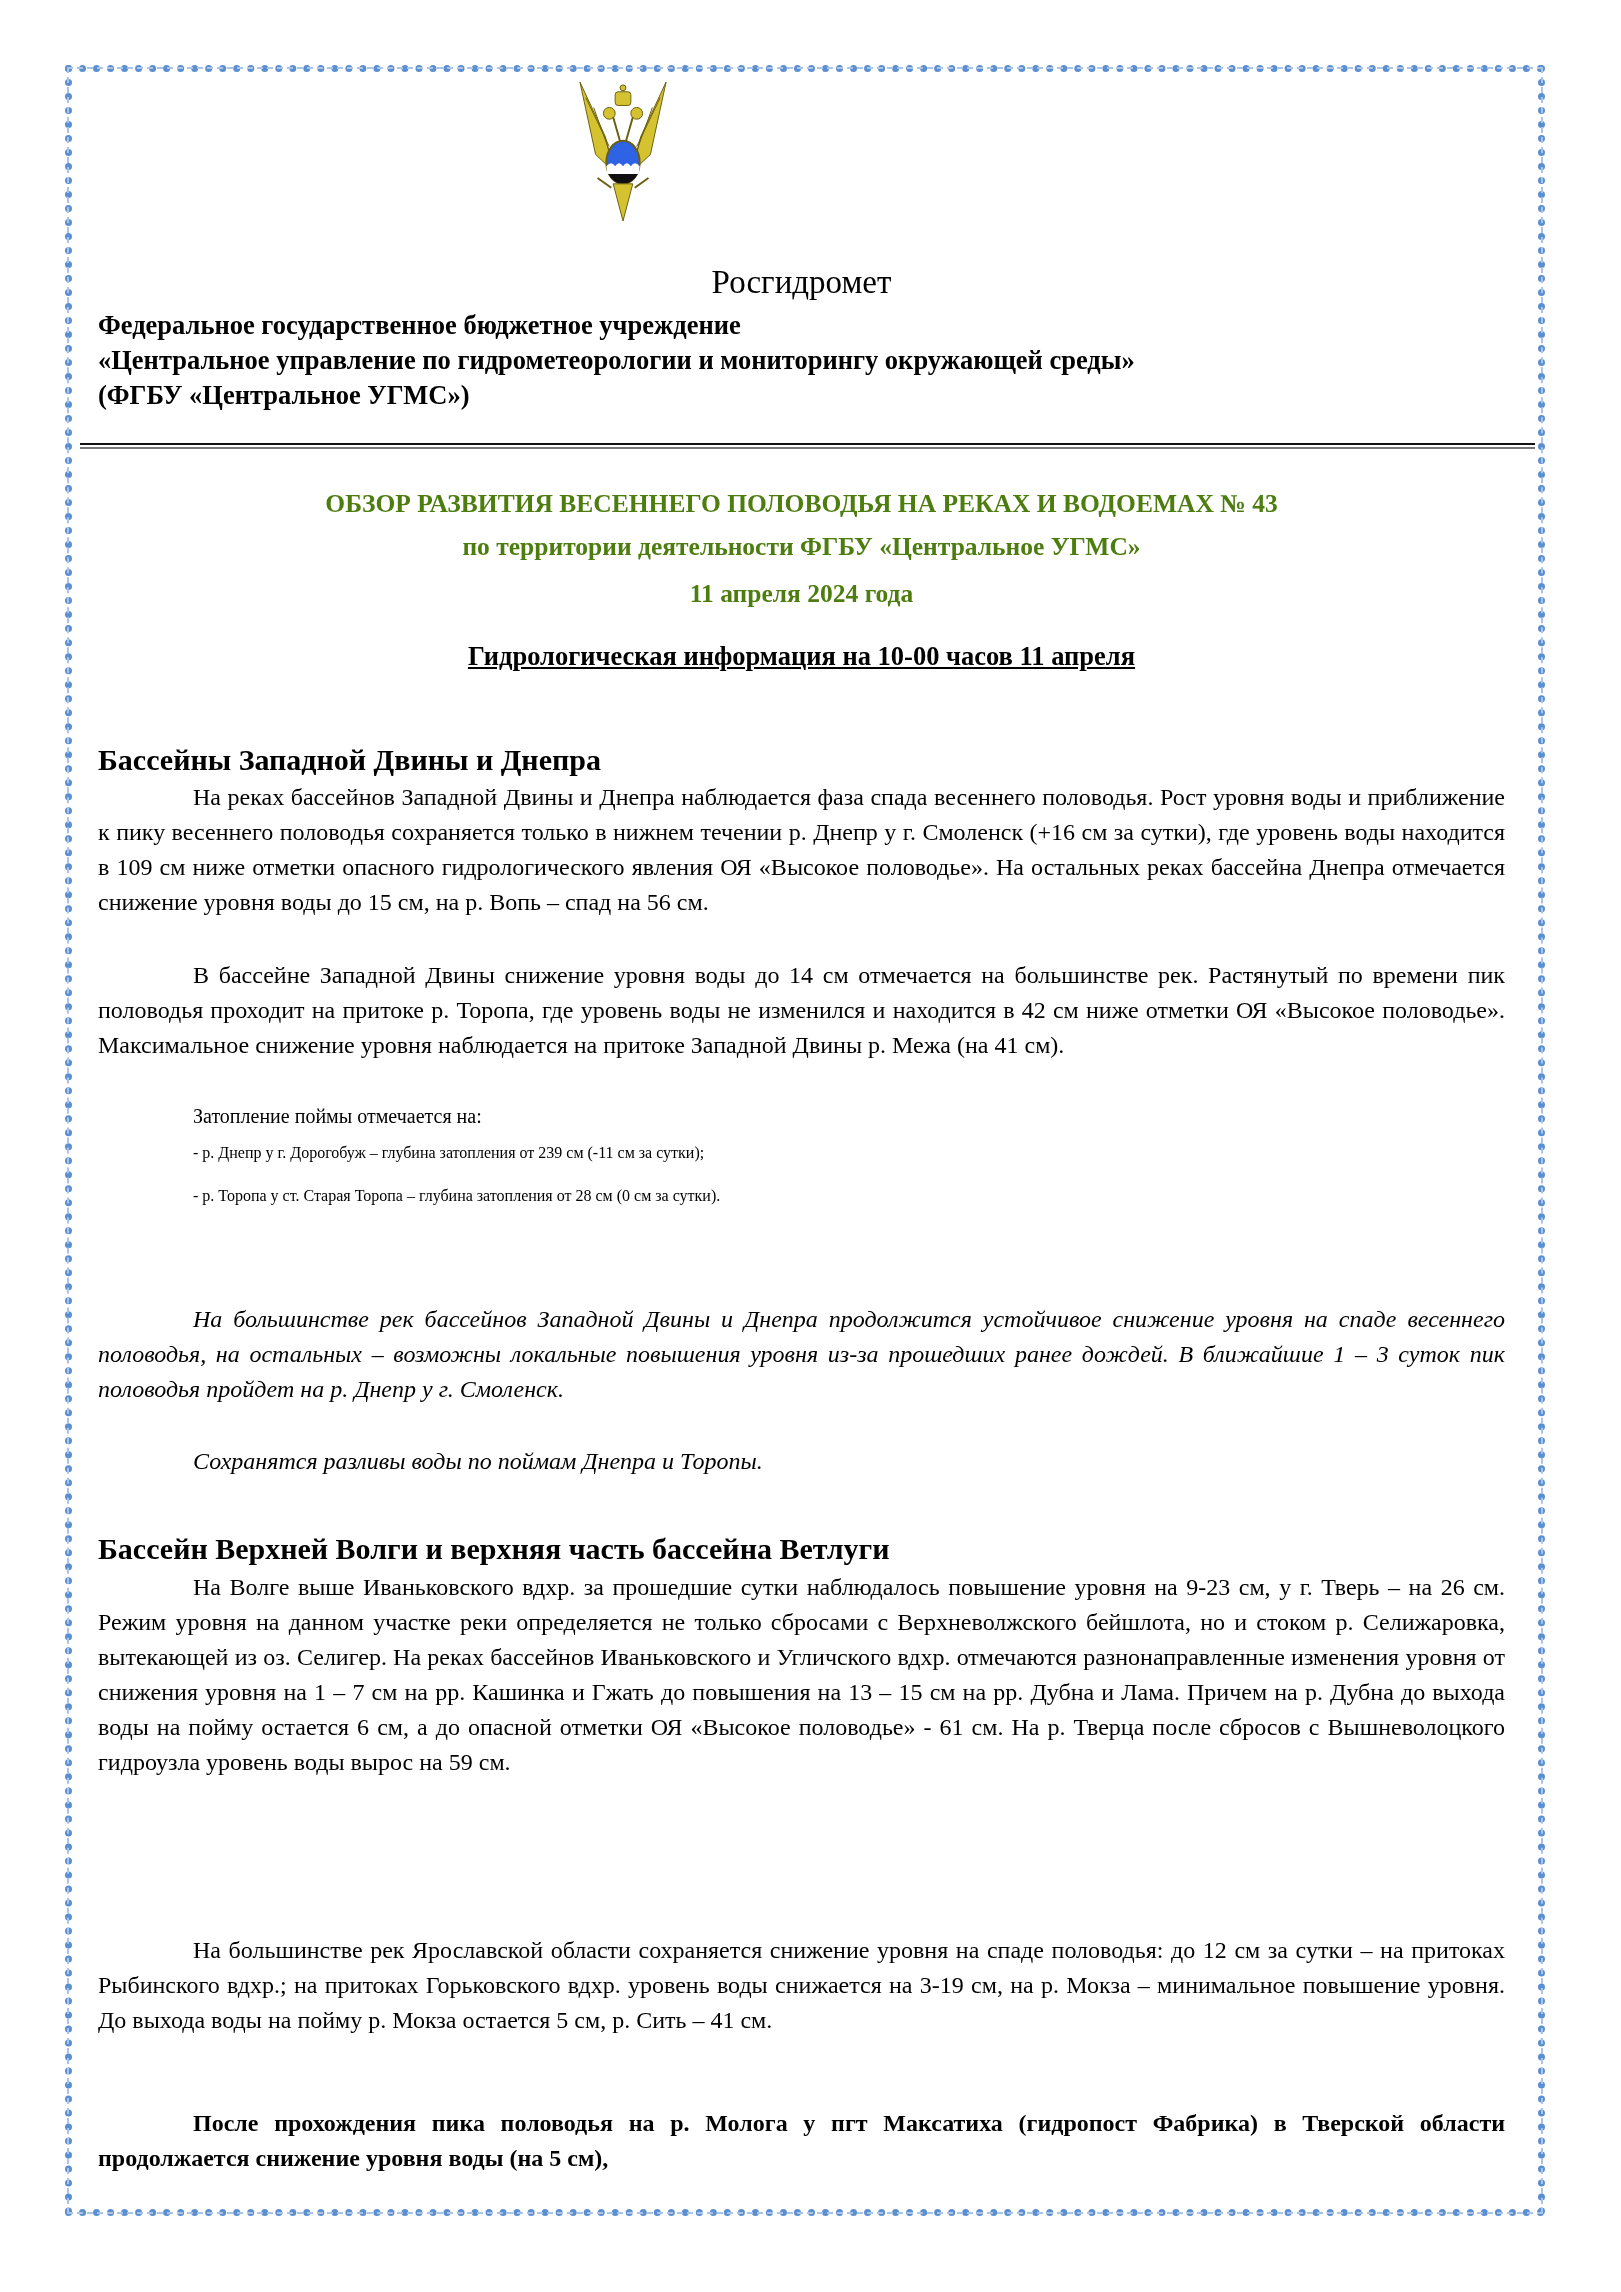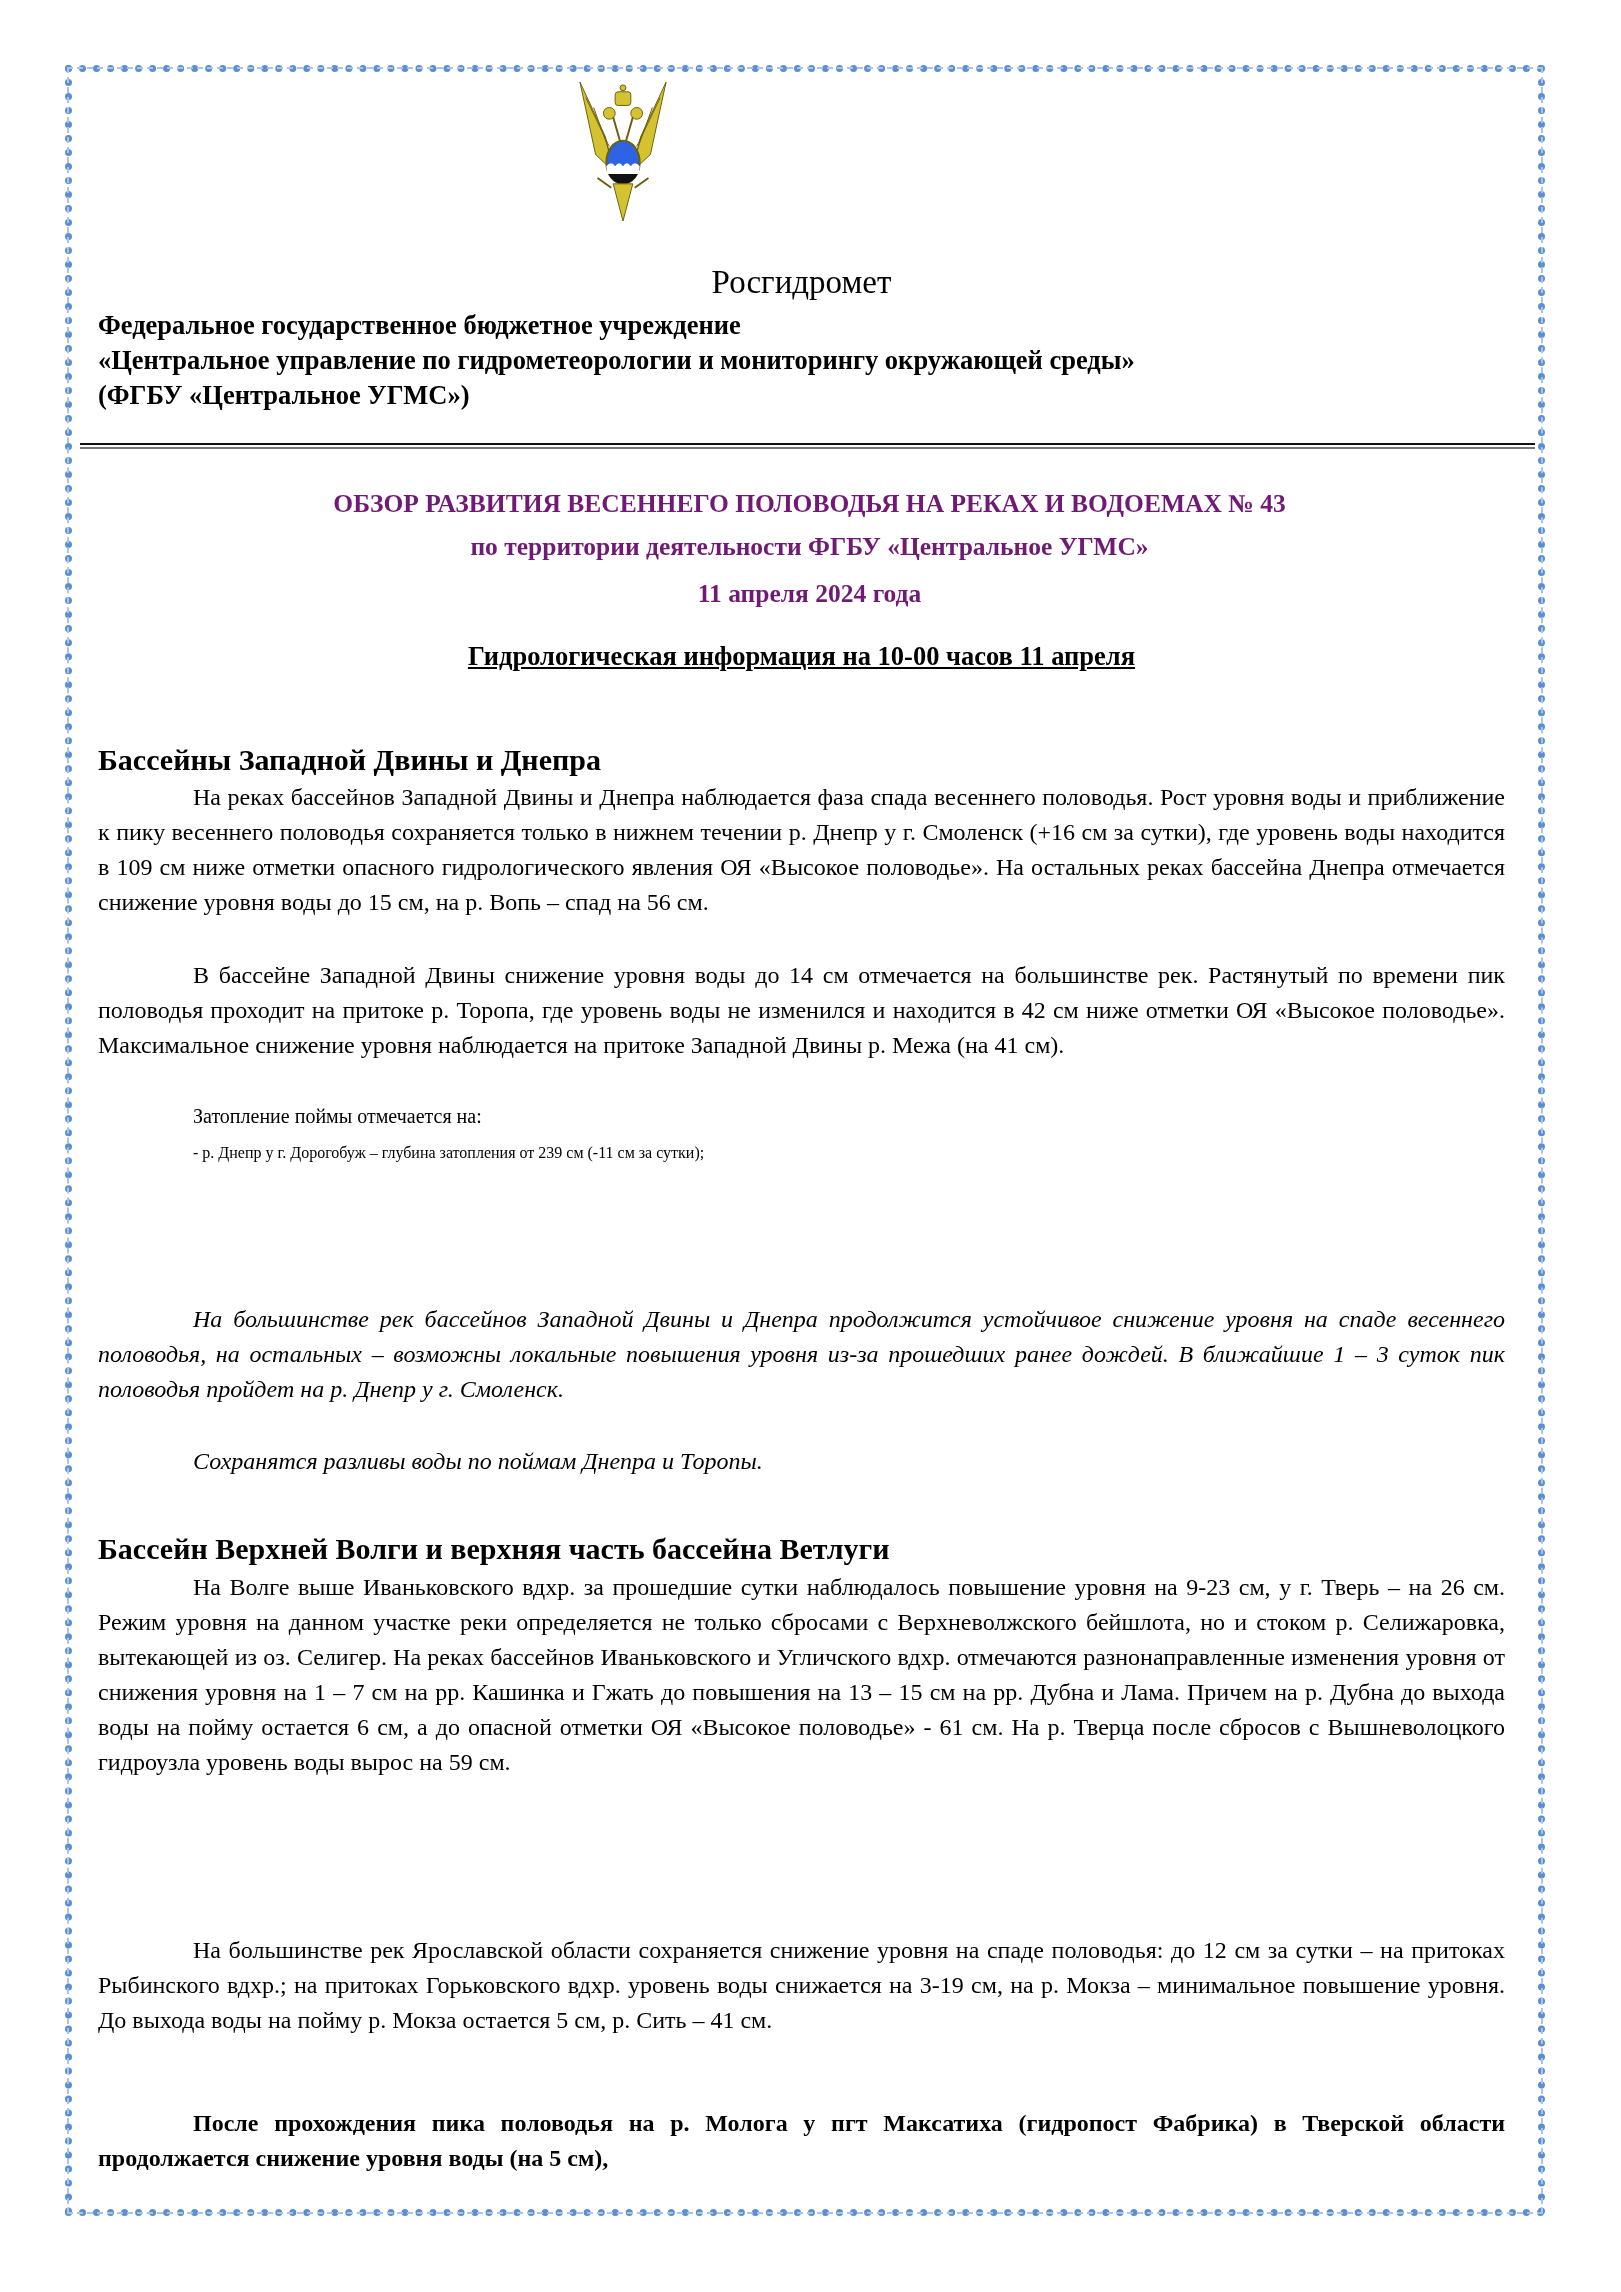--- a/index.html
+++ b/index.html
@@ -11,22 +11,22 @@
       outline: 2px dashed #a9c4e8; outline-offset: -4.9px;
     }
     .emblem { position: absolute; left: 576px; top: 78px; width: 94px; height: 147px; }
     .content { position: absolute; left: 98px; top: 0; width: 1407px; }
     .hdr-agency { position: absolute; top: 263px; left: 0; width: 1407px; text-align: center;
                   font-size: 33px; line-height: 39px; }
     .hdr-line { position: absolute; left: 0; width: 1407px; text-align: left; font-weight: bold;
                 font-size: 26.5px; line-height: 31px; }
     .double-rule { position: absolute; top: 443px; left: -17.6px; width: 1455px; height: 5.9px;
                    border-top: 2.9px solid #111; border-bottom: 2px solid #777; box-sizing: border-box; }
-    .title { position: absolute; left: 8px; width: 1407px; text-align: center; font-weight: bold;
-             color: #701a75; font-size: 25.5px; line-height: 31px; }
+    .title { position: absolute; left: 0; width: 1407px; text-align: center; font-weight: bold;
+             color: #4d7c0f; font-size: 25.5px; line-height: 31px; }
     .subhead { position: absolute; top: 641px; left: 0; width: 1407px; text-align: center;
                font-weight: bold; font-size: 26.5px; line-height: 31px; text-decoration: underline; }
     .sec-h { position: absolute; left: 0; font-weight: bold; font-size: 30px; line-height: 35px; }
     .para { position: absolute; left: 0; width: 1407px; font-size: 24px; line-height: 35px;
             text-align: justify; text-indent: 95px; margin: 0; }
     .para.italic { font-style: italic; }
     .para.bold { font-weight: bold; }
     .list { position: absolute; left: 95px; font-size: 16px; line-height: 43px; margin: 0; padding: 0; list-style: none; }
     .list-intro { position: absolute; left: 95px; font-size: 20px; line-height: 35px; }
   </style>
@@ -68,20 +68,21 @@
   <div class="title" style="top:578px">11 апреля 2024 года</div>
 
   <div class="subhead">Гидрологическая информация на 10-00 часов 11 апреля</div>
 
   <div class="sec-h" style="top:742px">Бассейны Западной Двины и Днепра</div>
   <p class="para" style="top:780px">На реках бассейнов Западной Двины и Днепра наблюдается фаза спада весеннего половодья. Рост уровня воды и приближение к пику весеннего половодья сохраняется только в нижнем течении р. Днепр у г. Смоленск (+16 см за сутки), где уровень воды находится в 109 см ниже отметки опасного гидрологического явления ОЯ «Высокое половодье». На остальных реках бассейна Днепра отмечается снижение уровня воды до 15 см, на р. Вопь – спад на 56 см.</p>
   <p class="para" style="top:958px">В бассейне Западной Двины снижение уровня воды до 14 см отмечается на большинстве рек. Растянутый по времени пик половодья проходит на притоке р. Торопа, где уровень воды не изменился и находится в 42 см ниже отметки ОЯ «Высокое половодье». Максимальное снижение уровня наблюдается на притоке Западной Двины р. Межа (на 41 см).</p>
   <div class="list-intro" style="top:1099px">Затопление поймы отмечается на:</div>
   <ul class="list" style="top:1131px">
     <li>- р. Днепр у г. Дорогобуж – глубина затопления от 239 см (-11 см за сутки);</li>
+    <li>- р. Торопа у ст. Старая Торопа – глубина затопления от 28 см (0 см за сутки).</li>
   </ul>
   <p class="para italic" style="top:1302px">На большинстве рек бассейнов Западной Двины и Днепра продолжится устойчивое снижение уровня на спаде весеннего половодья, на остальных – возможны локальные повышения уровня из-за прошедших ранее дождей. В ближайшие 1 – 3 суток пик половодья пройдет на р. Днепр у г. Смоленск.</p>
   <p class="para italic" style="top:1444px">Сохранятся разливы воды по поймам Днепра и Торопы.</p>
 
   <div class="sec-h" style="top:1531px">Бассейн Верхней Волги и верхняя часть бассейна Ветлуги</div>
   <p class="para" style="top:1570px">На Волге выше Иваньковского вдхр. за прошедшие сутки наблюдалось повышение уровня на 9-23 см, у г. Тверь – на 26 см. Режим уровня на данном участке реки определяется не только сбросами с Верхневолжского бейшлота, но и стоком р. Селижаровка, вытекающей из оз. Селигер. На реках бассейнов Иваньковского и Угличского вдхр. отмечаются разнонаправленные изменения уровня от снижения уровня на 1 – 7 см на рр. Кашинка и Гжать до повышения на 13 – 15 см на рр. Дубна и Лама. Причем на р. Дубна до выхода воды на пойму остается 6 см, а до опасной отметки ОЯ «Высокое половодье» - 61 см. На р. Тверца после сбросов с Вышневолоцкого гидроузла уровень воды вырос на 59 см.</p>
   <p class="para" style="top:1933px">На большинстве рек Ярославской области сохраняется снижение уровня на спаде половодья: до 12 см за сутки – на притоках Рыбинского вдхр.; на притоках Горьковского вдхр. уровень воды снижается на 3-19 см, на р. Мокза – минимальное повышение уровня. До выхода воды на пойму р. Мокза остается 5 см, р. Сить – 41 см.</p>
   <p class="para bold" style="top:2106px">После прохождения пика половодья на р. Молога у пгт Максатиха (гидропост Фабрика) в Тверской области продолжается снижение уровня воды (на 5 см),</p>
 </div>
 

